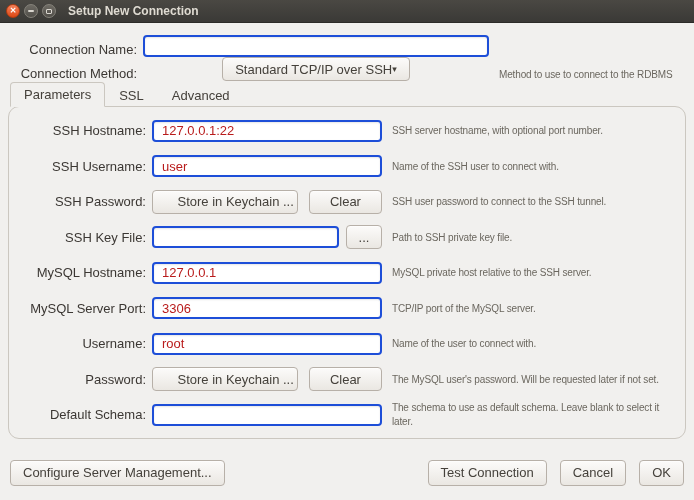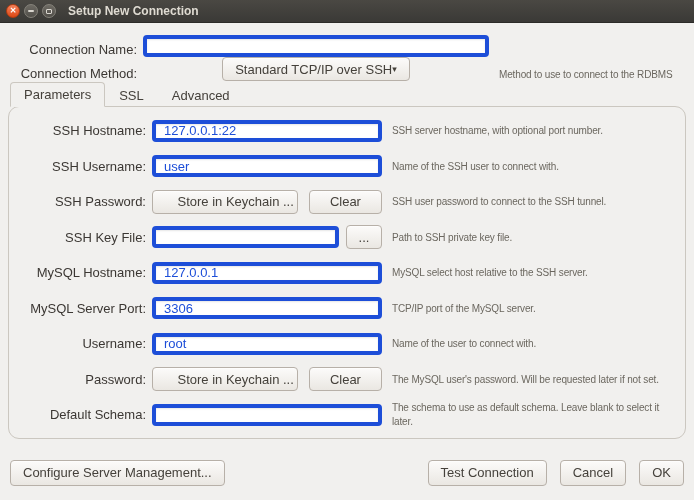--- a/index.html
+++ b/index.html
@@ -57,28 +57,28 @@
     font-size: 10px;
     letter-spacing: -0.15px;
     color: #6b675f;
     line-height: 1.35;
     flex: 1;
     padding-right: 8px;
   }
   input[type="text"] {
     height: 22px;
     width: 100%;
-    border: 4px solid #1d4ed8;
+    border: 2px solid #1d4ed8;
     border-radius: 4px;
     background: #fff;
     box-shadow: inset 0 1px 2px rgba(0,0,0,0.10);
     padding: 0 8px;
     font-family: "Liberation Sans", sans-serif;
     font-size: 13px;
-    color: #1d4ed8;
+    color: #b91c1c;
     outline: none;
   }
   .btn {
     height: 24px;
     border: 1px solid #b7b0a8;
     border-radius: 4px;
     background: linear-gradient(#fcfbfa, #eae7e2);
     box-shadow: 0 1px 0 rgba(255,255,255,0.55) inset;
     color: #45413b;
     font-family: "Liberation Sans", sans-serif;
@@ -220,21 +220,21 @@
       <button class="btn btn-browse">...</button>
     </span>
     <span class="p-hint">Path to SSH private key file.</span>
   </div>
 
   <div class="p-row">
     <span class="p-label">MySQL Hostname:</span>
     <span class="p-control">
       <input type="text" value="127.0.0.1" style="">
     </span>
-    <span class="p-hint">MySQL select host relative to the SSH server.</span>
+    <span class="p-hint">MySQL private host relative to the SSH server.</span>
   </div>
 
   <div class="p-row">
     <span class="p-label">MySQL Server Port:</span>
     <span class="p-control">
       <input type="text" value="3306" style="">
     </span>
     <span class="p-hint">TCP/IP port of the MySQL server.</span>
   </div>
 

